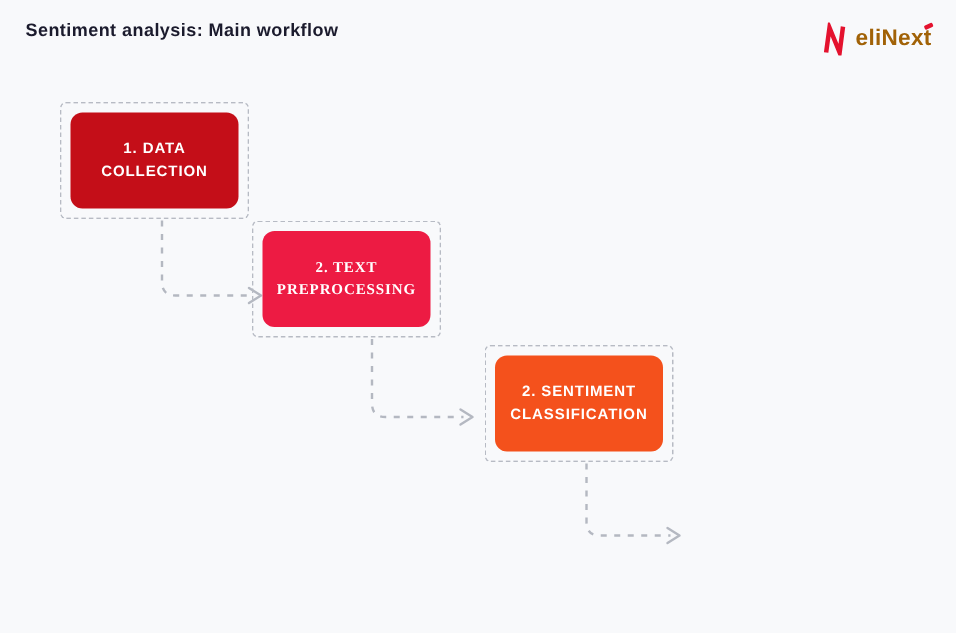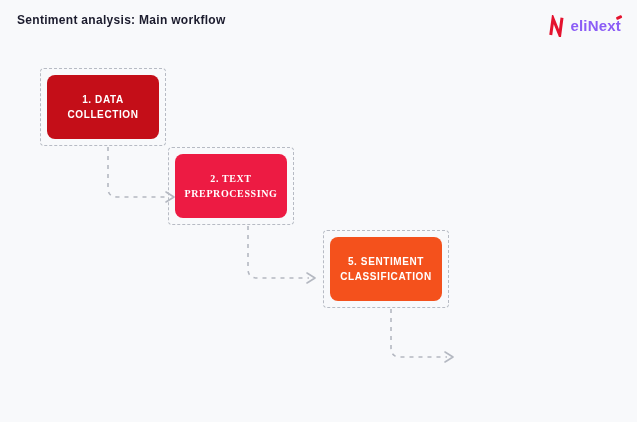--- a/index.html
+++ b/index.html
@@ -53,21 +53,21 @@
 
 <div class="canvas">
 
   <h1 class="title">Sentiment analysis: Main workflow</h1>
 
   <div class="logo">
     <svg class="logo-icon" viewBox="0 0 24 28">
       <polyline points="5,26 8,4 17,26 20,3" fill="none" stroke-width="4" stroke="#e4122e"></polyline>
     </svg>
     <span class="logo-wordmark">
-      <span class="logo-text" style="color: #8b5cf6;">eliNext</span>
+      <span class="logo-text" style="color: #a16207;">eliNext</span>
       <span class="logo-t-accent" style="background: rgb(228, 18, 46);"></span>
     </span>
   </div>
 
   <svg class="connectors" viewBox="0 0 637 422">
     <path class="connector" d="M108 147 L108 188 Q108 197 117 197 L168 197" stroke="#b4b8c1"></path>
     <path class="arrowhead" d="M166 192 L174 197 L166 202" stroke="#b4b8c1"></path>
 
     <path class="connector" d="M248 226 L248 269 Q248 278 257 278 L309 278" stroke="#b4b8c1"></path>
     <path class="arrowhead" d="M307 273 L315 278 L307 283" stroke="#b4b8c1"></path>
@@ -85,19 +85,19 @@
 
   <div class="step pos-step2">
     <div class="step-box" style="background: rgb(237, 27, 67);">
       <span class="step-label">2. TEXT
 PREPROCESSING</span>
     </div>
   </div>
 
   <div class="step pos-step3">
     <div class="step-box" style="background: rgb(244, 81, 28);">
-      <span class="step-label">5. SENTIMENT
+      <span class="step-label">2. SENTIMENT
 CLASSIFICATION</span>
     </div>
   </div>
 
 
 </div>
 
 </body></html>

